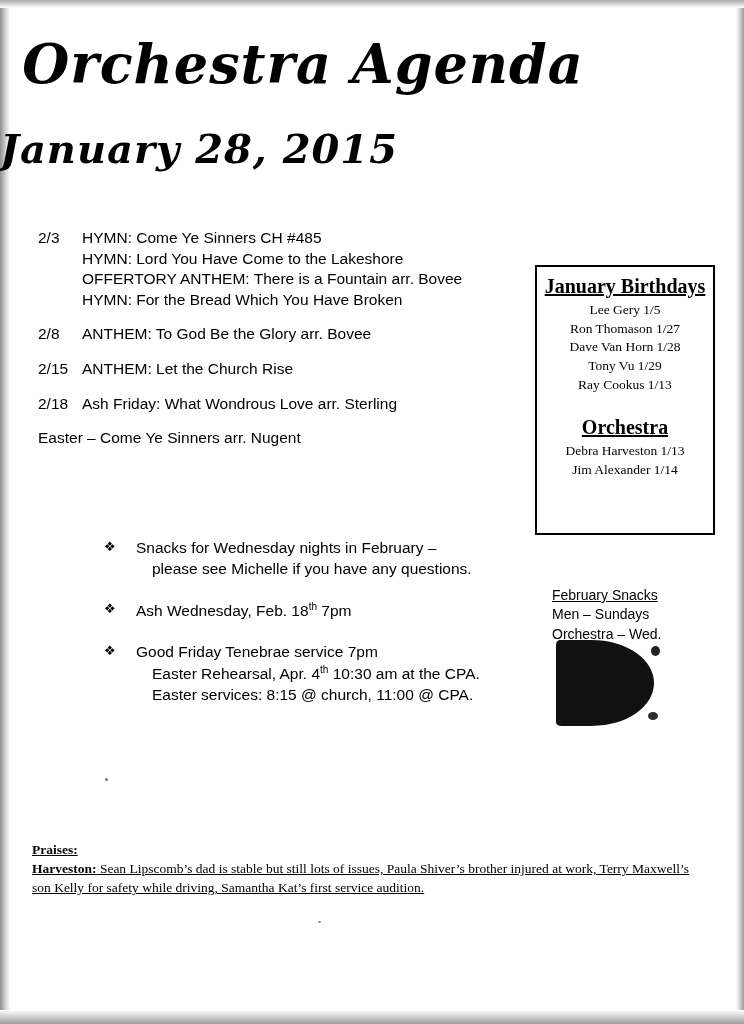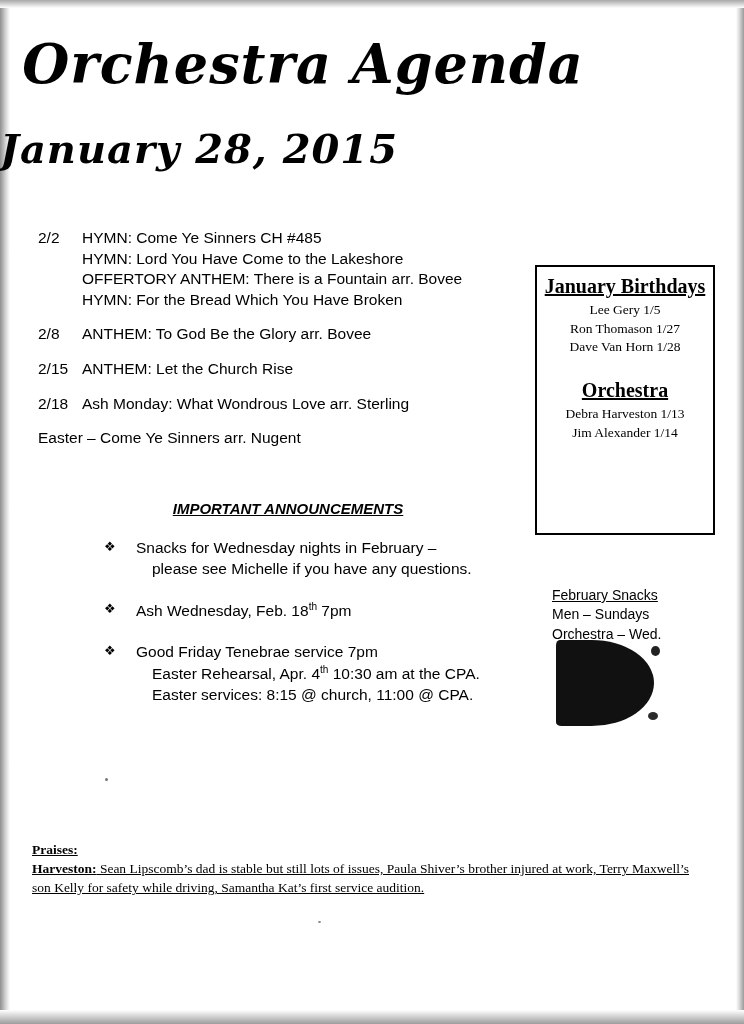--- a/index.html
+++ b/index.html
@@ -200,54 +200,53 @@
   <div class="scan-edge-top"></div>
   <div class="scan-edge-bottom"></div>
 
   <div class="title">Orchestra Agenda</div>
   <div class="subtitle">January 28, 2015</div>
 
   <div class="schedule">
 
     <div class="sched-block">
       <div class="sched-row">
-        <span class="sched-date">2/2</span><span class="sched-text">HYMN:  Come Ye Sinners  CH #485</span>
+        <span class="sched-date">2/3</span><span class="sched-text">HYMN:  Come Ye Sinners  CH #485</span>
       </div>
       <span class="sched-cont">HYMN:  Lord You Have Come to the Lakeshore</span>
       <span class="sched-cont">OFFERTORY ANTHEM:   There is a Fountain  arr. Bovee</span>
       <span class="sched-cont">HYMN:  For the Bread Which You Have Broken</span>
     </div>
 
     <div class="sched-block">
       <div class="sched-row">
         <span class="sched-date">2/8</span><span class="sched-text">ANTHEM:  To God Be the Glory  arr. Bovee</span>
       </div>
     </div>
 
     <div class="sched-block">
       <div class="sched-row">
         <span class="sched-date">2/15</span><span class="sched-text">ANTHEM:  Let the Church Rise</span>
       </div>
     </div>
 
     <div class="sched-block">
       <div class="sched-row">
-        <span class="sched-date">2/18</span><span class="sched-text">Ash Monday:  What Wondrous Love  arr. Sterling</span>
+        <span class="sched-date">2/18</span><span class="sched-text">Ash Friday:  What Wondrous Love  arr. Sterling</span>
       </div>
     </div>
 
     <div class="sched-block">
       <div class="sched-row sched-plain">
         <span class="sched-text">Easter – Come Ye Sinners  arr. Nugent</span>
       </div>
     </div>
 
   </div>
 
-  <div class="announce-heading">IMPORTANT ANNOUNCEMENTS</div>
 
   <div class="bullets">
 
     <div class="bullet-item">
       <span class="bullet-mark">❖</span>
       <span class="bullet-line">Snacks for Wednesday nights in February –</span>
       <span class="bullet-indent">please see Michelle if you have any questions.</span>
     </div>
 
     <div class="bullet-item">
@@ -262,20 +261,22 @@
       <span class="bullet-indent">Easter services:   8:15 @ church, 11:00 @ CPA.</span>
     </div>
 
   </div>
 
   <div class="birthday-box">
     <div class="bb-heading">January Birthdays</div>
     <div class="bb-row">Lee Gery  1/5</div>
     <div class="bb-row">Ron Thomason  1/27</div>
     <div class="bb-row">Dave Van Horn  1/28</div>
+    <div class="bb-row">Tony Vu  1/29</div>
+    <div class="bb-row">Ray Cookus  1/13</div>
     <div class="bb-gap"></div>
     <div class="bb-heading">Orchestra</div>
     <div class="bb-row">Debra Harveston  1/13</div>
     <div class="bb-row">Jim Alexander  1/14</div>
   </div>
 
   <div class="snacks">
     <div class="snacks-title">February  Snacks</div>
     <div>Men – Sundays</div>
     <div>Orchestra – Wed.</div>

